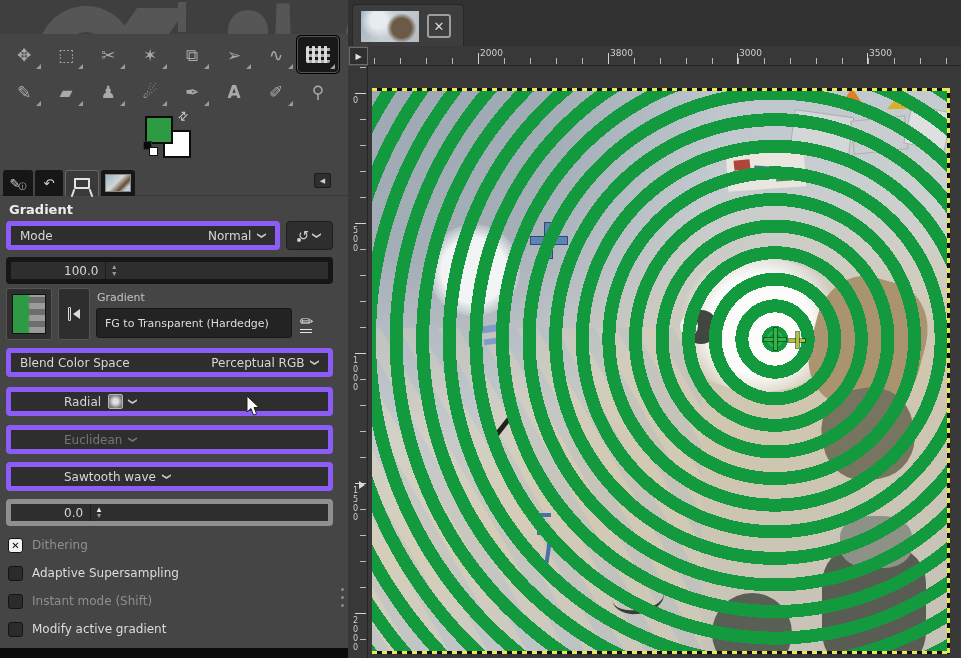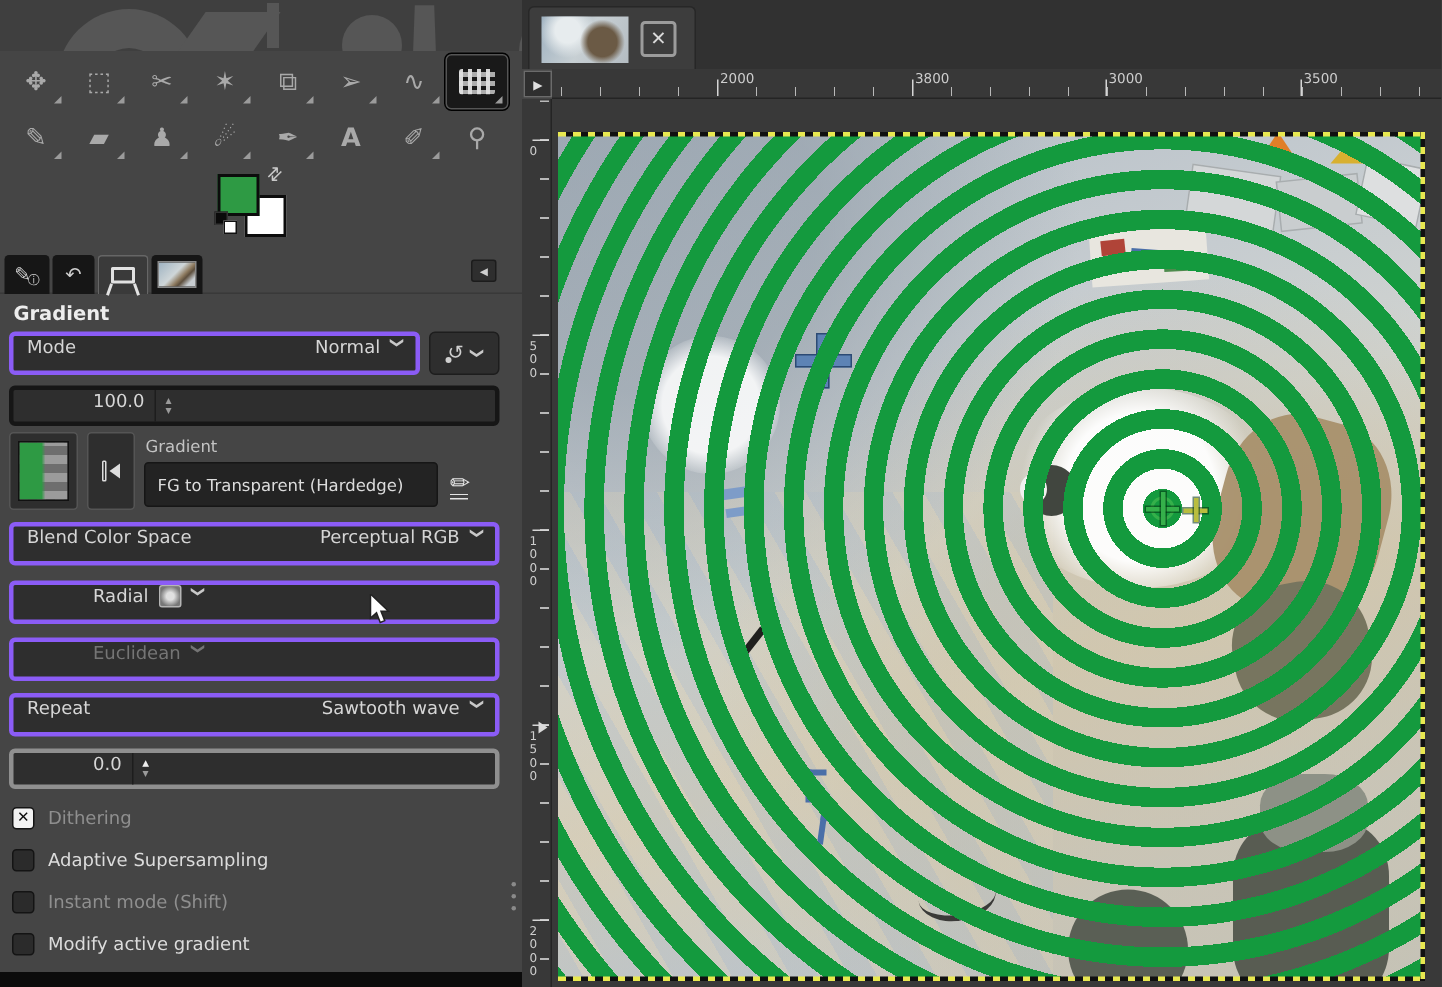--- a/index.html
+++ b/index.html
@@ -43,22 +43,22 @@
   .dtab.active{background:#3a3a3a;border:1px solid #666;border-bottom:none;}
   .dtab .sub{font-size:8px;margin-left:-2px;margin-top:6px;}
   .easel{width:16px;height:11px;border:2px solid #e2e2e2;border-radius:1px;position:relative;}
   .easel::before{content:"";position:absolute;left:-4px;top:9px;width:2px;height:8px;background:#e2e2e2;transform:rotate(20deg);}
   .easel::after{content:"";position:absolute;right:-4px;top:9px;width:2px;height:8px;background:#e2e2e2;transform:rotate(-20deg);}
   .mini-thumb{width:26px;height:18px;border:1px solid #888;
     background:linear-gradient(135deg,#9fb3c2 0%,#cfd6d8 45%,#8d7a5f 62%,#5d4f3e 70%,#c8cdd1 85%);}
   #dock-menu-btn{position:absolute;left:314px;top:173px;width:17px;height:15px;background:#2e2e2e;border:1px solid #1c1c1c;
     color:#cfcfcf;font-size:7px;display:flex;align-items:center;justify-content:center;border-radius:2px;}
   #tool-title{position:absolute;left:9px;top:202px;font-size:13px;font-weight:bold;color:#ededed;}
-  .row{position:absolute;left:6px;width:327px;height:29px;background:#2e2e2e;border:3px solid #8b5cf6;border-radius:4px;
-       display:flex;align-items:flex-start;padding:0 9px;font-size:12px;color:#d6d6d6;}
+  .row{position:absolute;left:6px;width:327px;height:29px;background:#2e2e2e;border:5px solid #8b5cf6;border-radius:4px;
+       display:flex;align-items:center;padding:0 9px;font-size:12px;color:#d6d6d6;}
   .row .lbl{flex:1;}
   .row .val{margin-right:7px;margin-left:44px;}
   .chev{display:inline-block;transform:rotate(90deg);font-size:9px;color:#c9c9c9;line-height:1;}
   .row.disabled, .row.disabled .chev{color:#757575;}
   .spincol{width:17px;height:100%;margin:0 -9px 0 0;border-left:1px solid #1d1d1d;display:flex;flex-direction:column;
            align-items:center;justify-content:center;line-height:.8;}
   .spincol span{font-size:8px;color:#9a9a9a;}
   #mode-row{top:221px;width:274px;}
   #mode-aux{position:absolute;left:286px;top:221px;width:47px;height:29px;background:#2e2e2e;border:1px solid #1d1d1d;
             border-radius:4px;display:flex;align-items:center;justify-content:center;gap:4px;color:#cfcfcf;}
@@ -319,21 +319,20 @@
   <span class="shape-ic"></span>
   <span class="chev">❯</span>
 </div>
 
 <div class="row disabled" id="metric-row">
   <span class="val">Euclidean</span>
   <span class="chev">❯</span>
 </div>
 
 <div class="row" id="repeat-row">
-  <span class="lbl">Repeat</span>
   <span class="val">Sawtooth wave</span>
   <span class="chev">❯</span>
 </div>
 
 <div class="row" id="offset-row">
   <span class="val">0.0</span>
   <span class="spincol">
     <span class="up">▴</span>
     <span>▾</span>
   </span>

